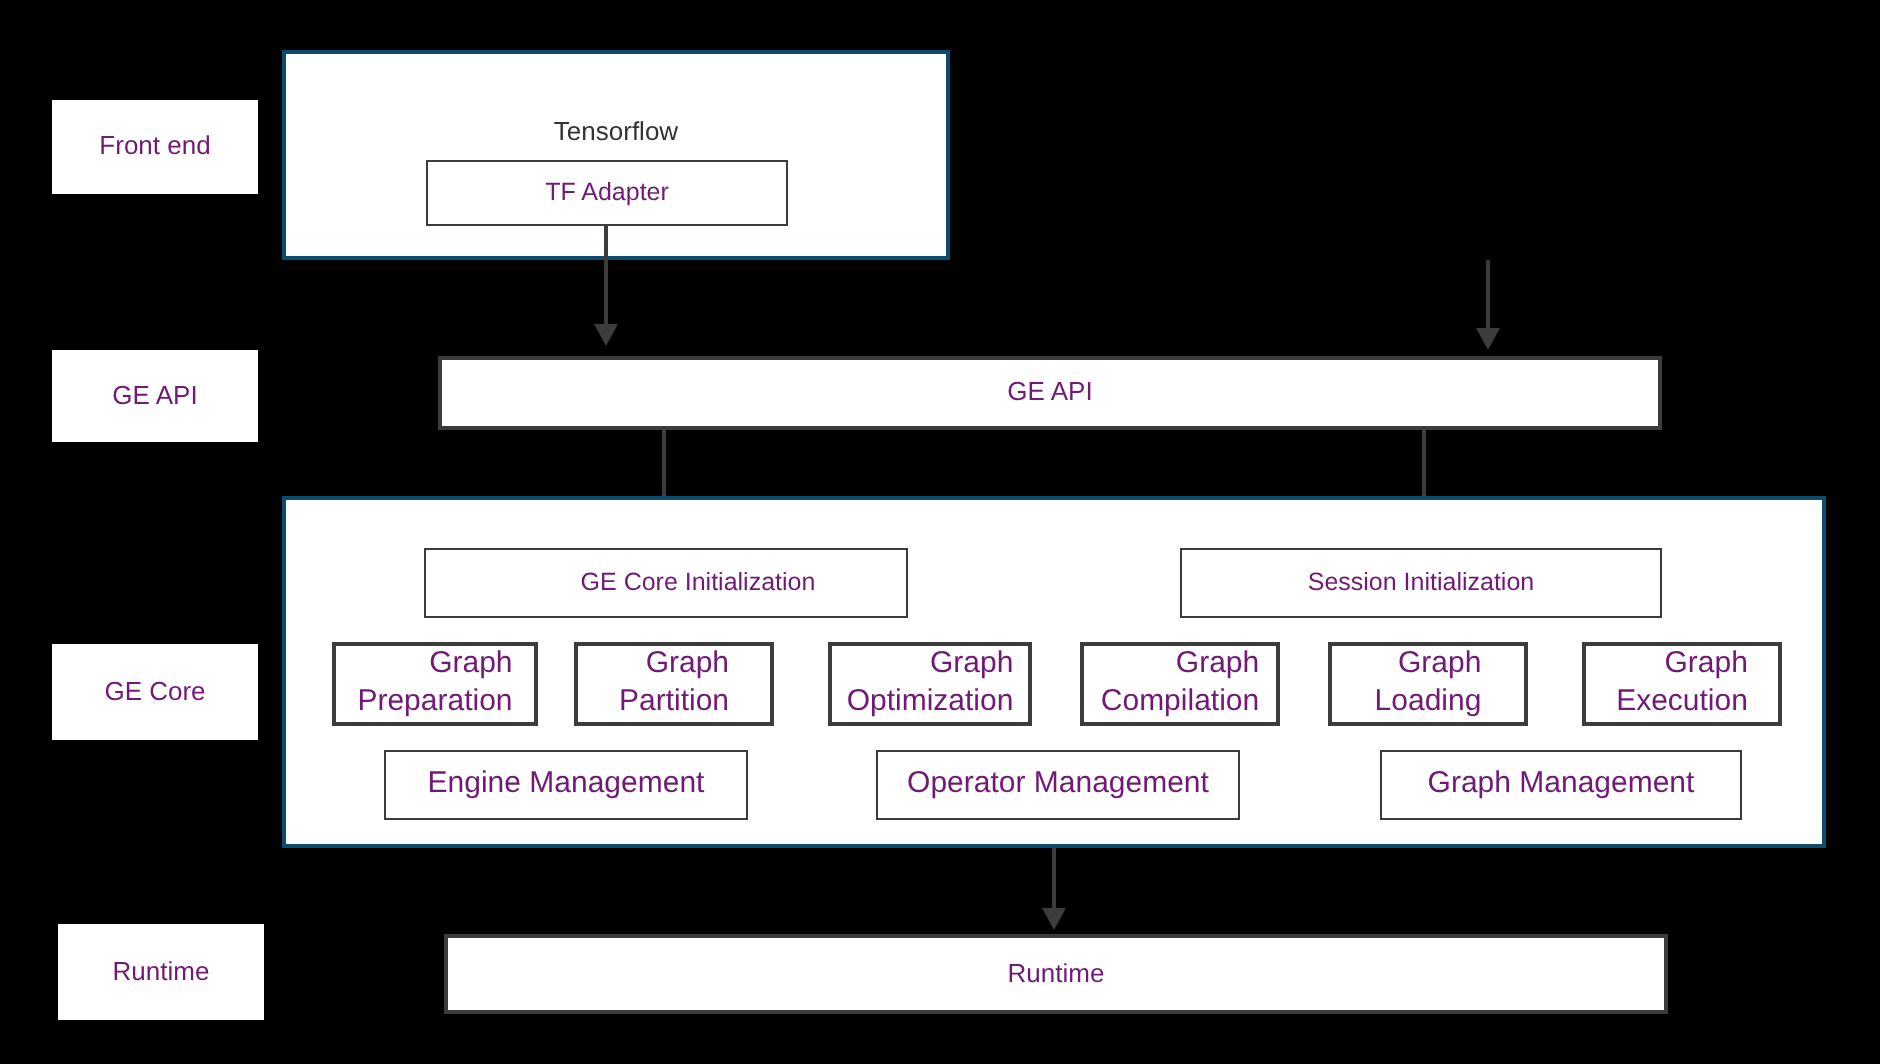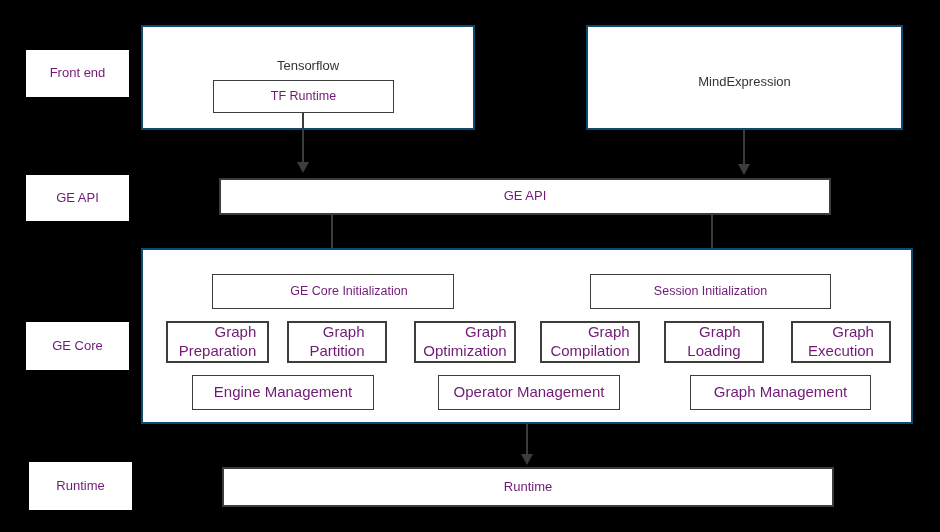--- a/index.html
+++ b/index.html
@@ -77,26 +77,23 @@
   </div>
 
   <div class="box plate" style="left:29px; top:462px; width:103px; height:48px;">
     <span>Runtime</span>
   </div>
 
   <div class="container-box" style="left:141px; top:25px; width:334px; height:105px;">
     <div class="container-title" style="top:31px;">Tensorflow</div>
   </div>
   <div class="box outlined-thin node" style="left:213px; top:80px; width:181px; height:33px;">
-    <span>TF Runtime</span>
+    <span>TF Adapter</span>
   </div>
 
-  <div class="container-box" style="left:586px; top:25px; width:317px; height:105px;">
-    <div class="container-title" style="top:47px;">MindExpression</div>
-  </div>
 
   <div class="vline" style="left:302px; top:112px; height:52px;"></div>
   <div class="arrowhead" style="left:297px; top:162px;"></div>
 
   <div class="vline" style="left:743px; top:130px; height:36px;"></div>
   <div class="arrowhead" style="left:738px; top:164px;"></div>
 
   <div class="box outlined bar" style="left:219px; top:178px; width:612px; height:37px;">
     <span>GE API</span>
   </div>

